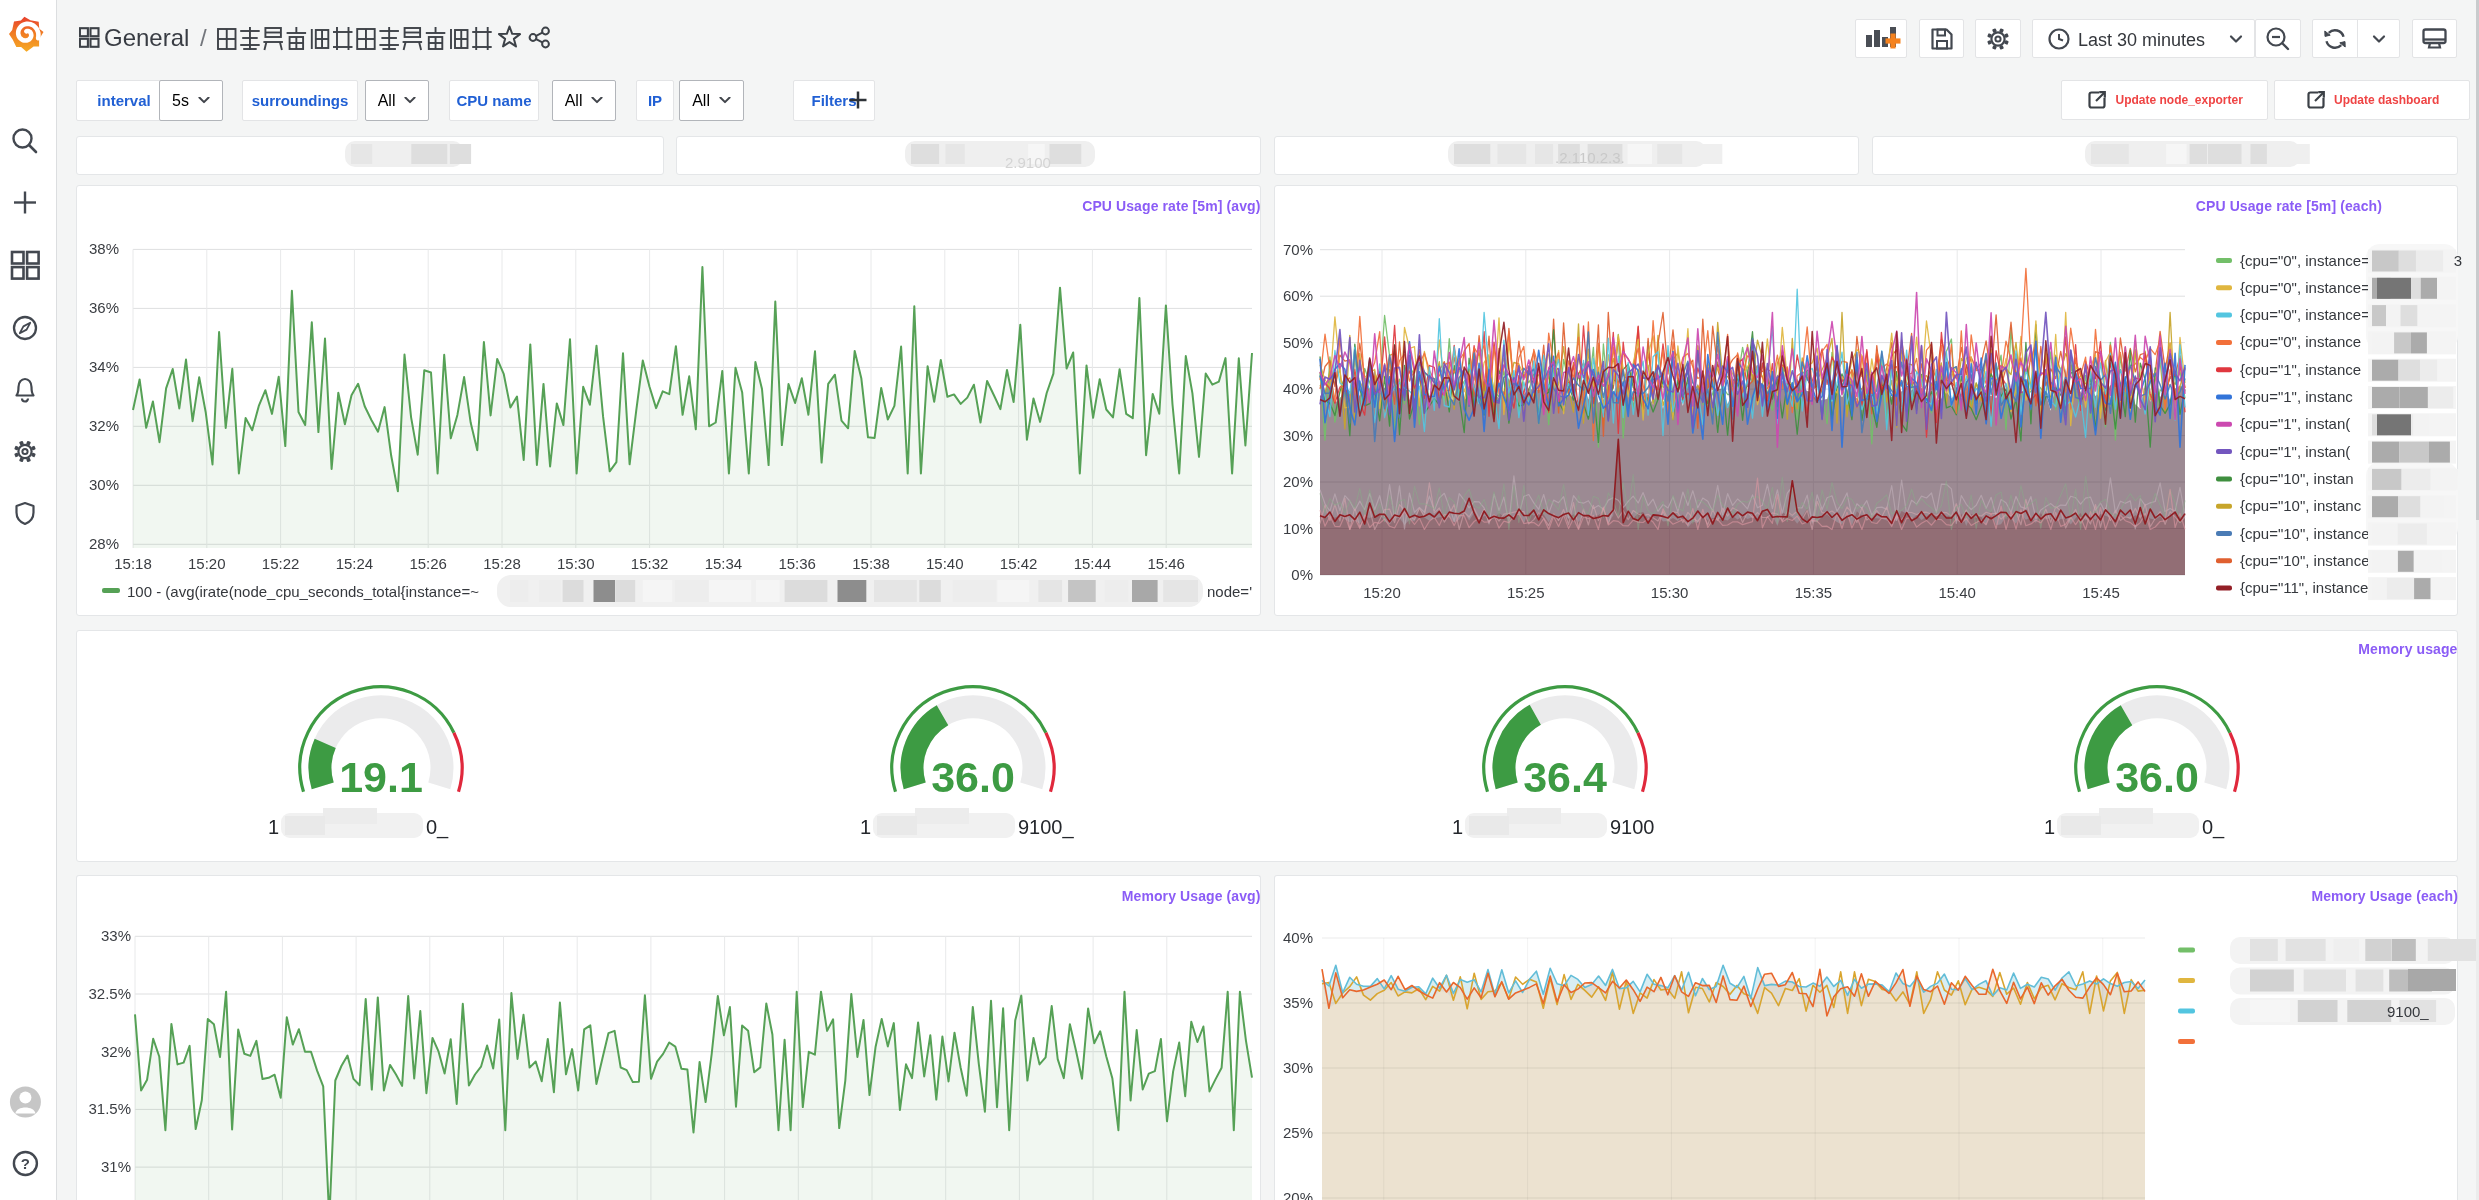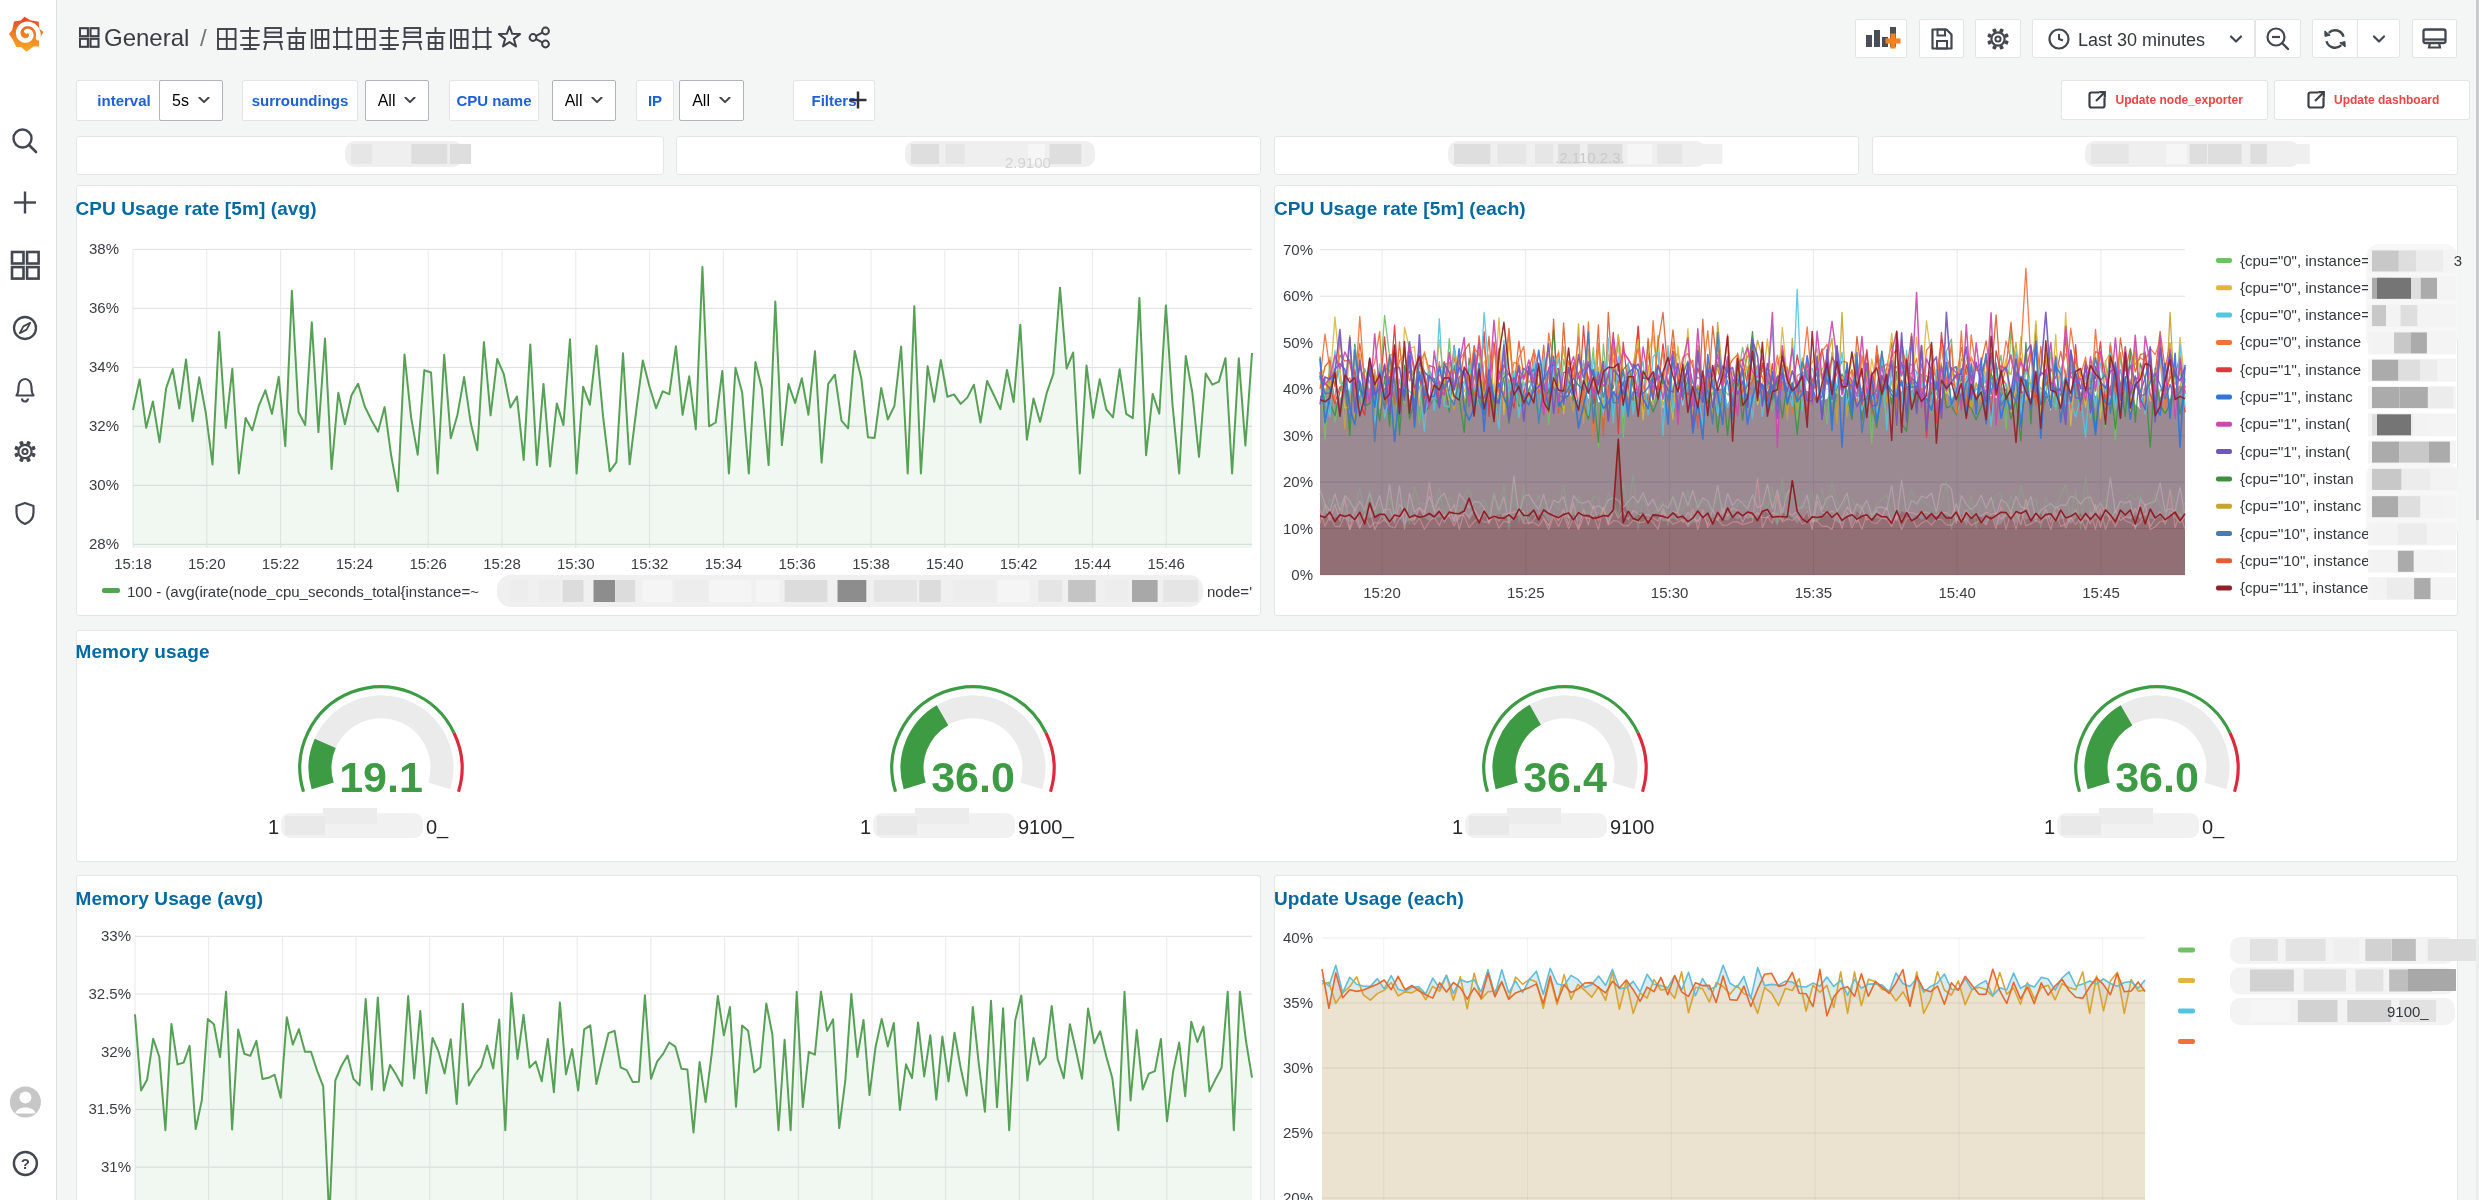--- a/index.html
+++ b/index.html
@@ -1,20 +1,20 @@
 <!DOCTYPE html>
 <html><head><meta charset="utf-8">
 <style>
 * { margin:0; padding:0; box-sizing:border-box; }
 html,body { width:2479px; height:1200px; overflow:hidden; background:#f4f5f5;
   font-family:"Liberation Sans",sans-serif; }
 .sidebar { position:absolute; left:0; top:0; width:57px; height:1200px; background:#fff;
   border-right:1px solid #dcdee0; z-index:5; }
 .panel { position:absolute; background:#fff; border:1px solid #e4e6e8; border-radius:3px; }
-.ptitle { position:absolute; width:100%; text-align:left; font-size:19px; font-weight:bold; color:#0369a1; letter-spacing:0.1px; }
+.ptitle { position:absolute; width:100%; text-align:right; font-size:14px; font-weight:bold; color:#8b5cf6; letter-spacing:0.1px; }
 .ax { font-size:15px; fill:#3a3d42; }
 .lg { font-size:15px; fill:#35383d; }
 .hint { font-size:15px; }
 .gval { font-size:43px; font-weight:bold; fill:#3d9b43; }
 .glab { font-size:20px; fill:#24272c; }
 .crumb { position:absolute; top:24px; font-size:24px; font-weight:500; color:#383c43; white-space:nowrap; }
 .vlabel { position:absolute; top:80px; height:41px; background:#fff; border:1px solid #e3e4e6;
   border-radius:2px; color:#2160d4; font-size:15px; font-weight:bold; text-align:center; }
 .vselect { position:absolute; top:80px; height:41px; background:#fff; border:1px solid #b2b5ba;
   border-radius:2px; color:#000000; font-size:16px; text-align:center; }
@@ -296,21 +296,21 @@
 <div class="panel" style="left:1274px;top:184.5px;width:1184px;height:431.8px"></div>
 <div class="ptitle" style="left:75.5px;top:198px;width:1185px">CPU Usage rate [5m] (avg)</div>
 <div class="ptitle" style="left:1274px;top:198px;width:1108px">CPU Usage rate [5m] (each)</div>
 
 <div class="panel" style="left:75.5px;top:629.5px;width:2382.5px;height:232.5px"></div>
 <div class="ptitle" style="left:75.5px;top:641px;width:2382px">Memory usage</div>
 
 <div class="panel" style="left:75.5px;top:875px;width:1185.5px;height:333px;border-bottom:none"></div>
 <div class="panel" style="left:1274px;top:875px;width:1184px;height:333px;border-bottom:none"></div>
 <div class="ptitle" style="left:75.5px;top:888px;width:1185px">Memory Usage (avg)</div>
-<div class="ptitle" style="left:1274px;top:888px;width:1184px">Update Usage (each)</div>
+<div class="ptitle" style="left:1274px;top:888px;width:1184px">Memory Usage (each)</div>
 
 <svg width="2479" height="1200" style="position:absolute;left:0;top:0;pointer-events:none">
 <line x1="133" y1="249.4" x2="1252" y2="249.4" stroke="#dedfe0" stroke-width="1"></line>
 <line x1="133" y1="308.4" x2="1252" y2="308.4" stroke="#dedfe0" stroke-width="1"></line>
 <line x1="133" y1="367.4" x2="1252" y2="367.4" stroke="#dedfe0" stroke-width="1"></line>
 <line x1="133" y1="426.3" x2="1252" y2="426.3" stroke="#dedfe0" stroke-width="1"></line>
 <line x1="133" y1="485.3" x2="1252" y2="485.3" stroke="#dedfe0" stroke-width="1"></line>
 <line x1="133" y1="544.3" x2="1252" y2="544.3" stroke="#dedfe0" stroke-width="1"></line>
 <line x1="133" y1="249.4" x2="133" y2="548" stroke="#e8e9ea" stroke-width="1"></line>
 <line x1="206.8" y1="249.4" x2="206.8" y2="548" stroke="#e8e9ea" stroke-width="1"></line>

